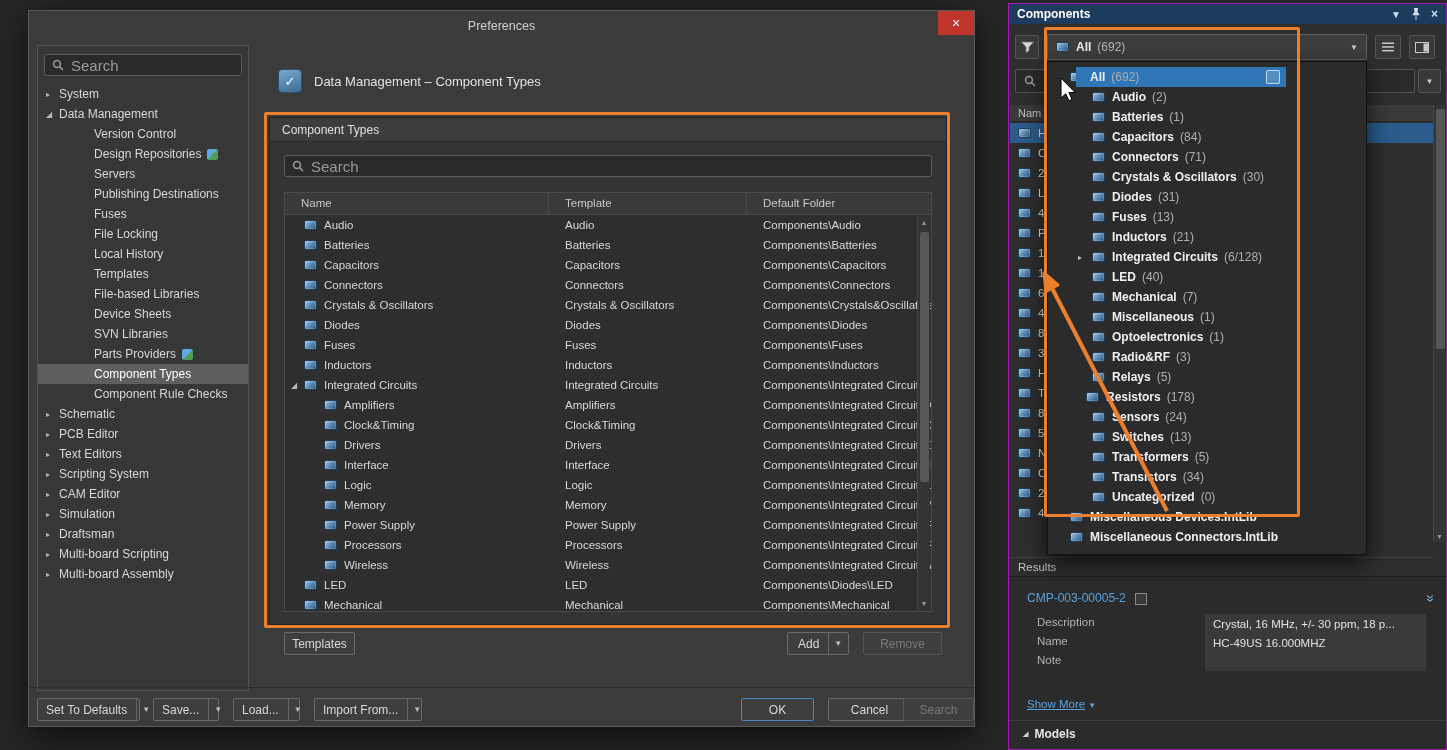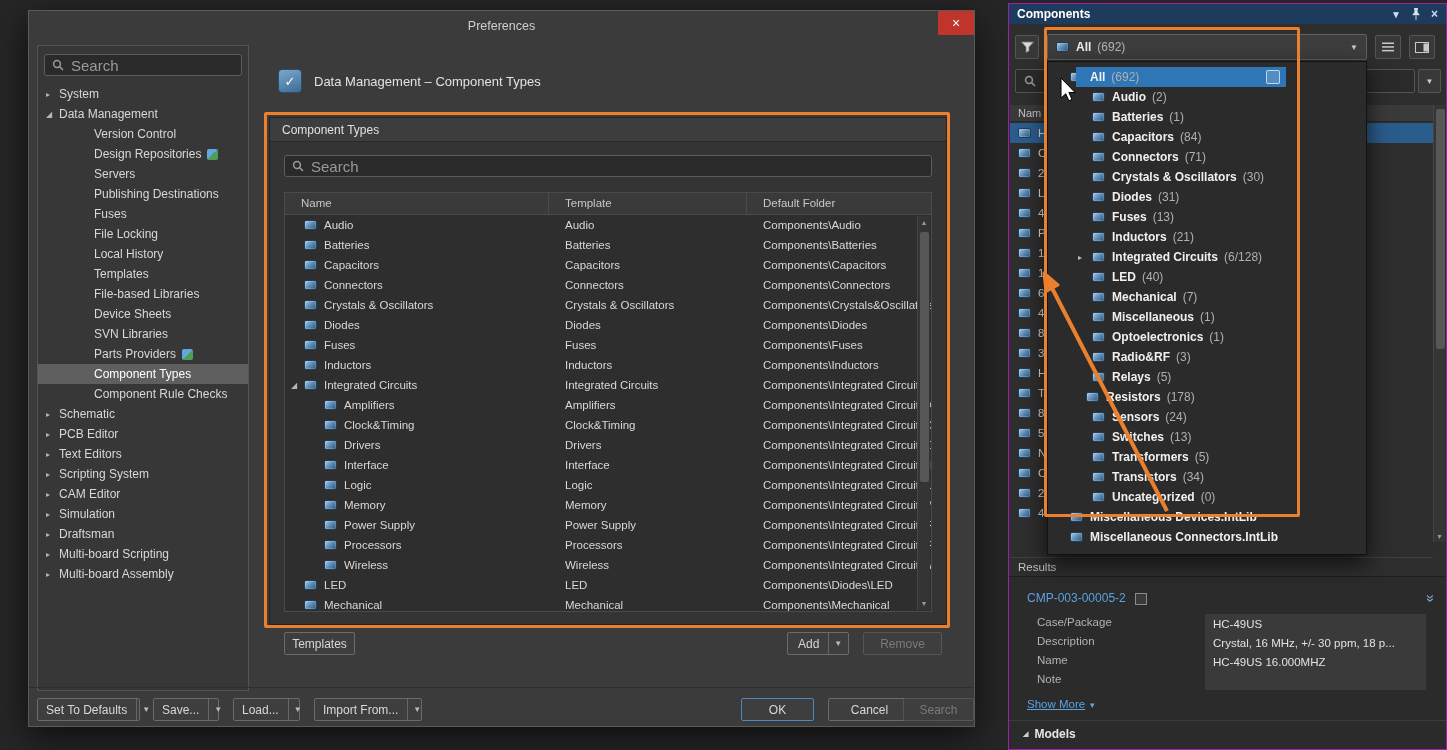--- a/index.html
+++ b/index.html
@@ -646,24 +646,20 @@
     </div>
 
     <div id="details">
       <div id="part-row">
         <span id="part-id">CMP-003-00005-2</span>
         <span id="part-cb"></span>
         <span id="part-collapse">»</span>
       </div>
       <div id="fields">
 
-      <div class="frow">
-          <div class="flabel">Case/Package</div>
-          <div class="fvalue">HC-49US</div>
-        </div>
           <div class="frow">
           <div class="flabel">Description</div>
           <div class="fvalue">Crystal, 16 MHz, +/- 30 ppm, 18 p...</div>
         </div>
           <div class="frow">
           <div class="flabel">Name</div>
           <div class="fvalue">HC-49US 16.000MHZ</div>
         </div>
           <div class="frow">
           <div class="flabel">Note</div>

